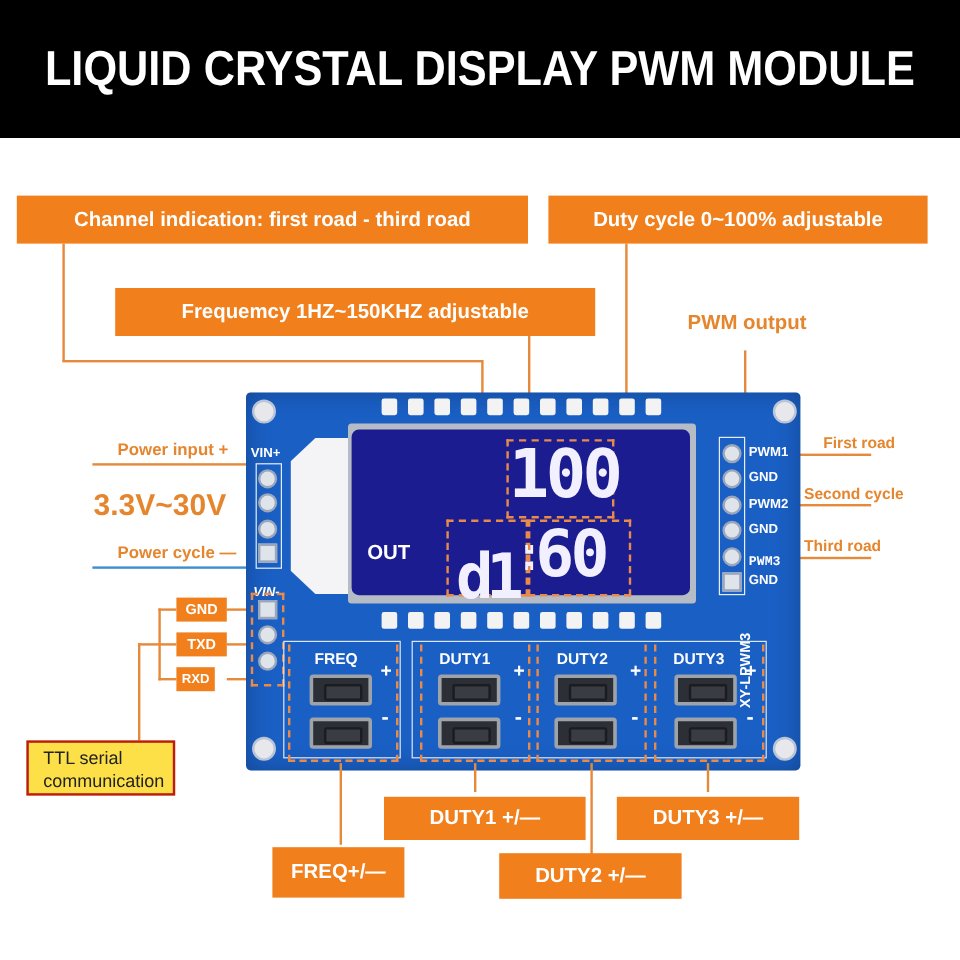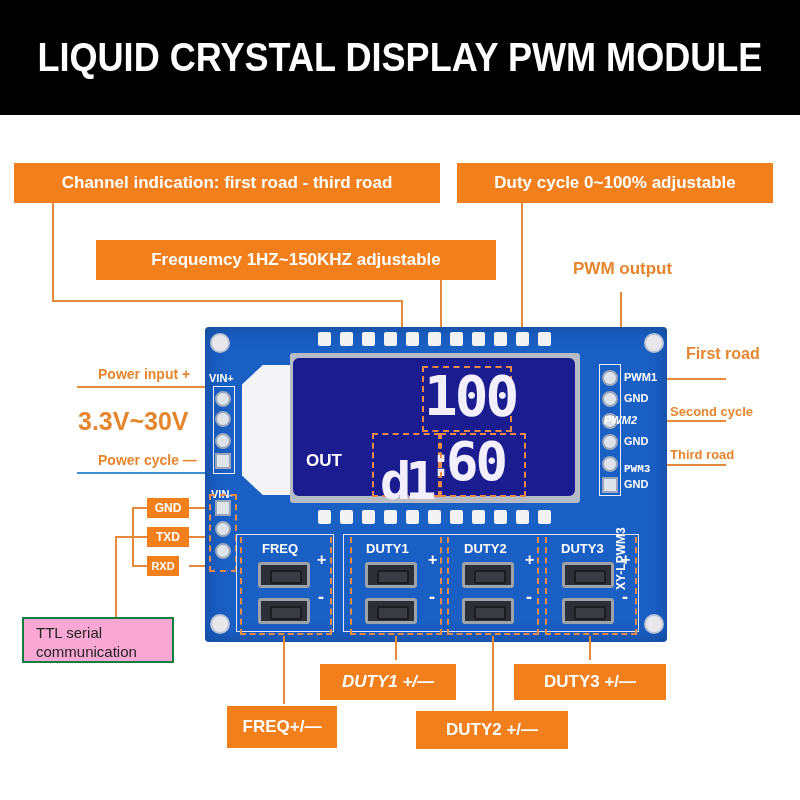--- a/index.html
+++ b/index.html
@@ -57,23 +57,23 @@
 <div class="abs line" style="left:189px;top:507px;width:28px;height:2px;"></div>
 <div class="abs line" style="left:189px;top:536px;width:18px;height:2px;"></div>
 <div class="abs line" style="left:207px;top:530px;width:2px;height:8px;"></div>
 <div class="abs line" style="left:189px;top:565px;width:18px;height:2px;"></div>
 <div class="abs line" style="left:207px;top:550px;width:2px;height:17px;"></div>
 <div class="abs line" style="left:132px;top:507px;width:2px;height:60px;"></div>
 <div class="abs line" style="left:132px;top:507px;width:15px;height:2px;"></div>
 <div class="abs line" style="left:132px;top:565px;width:15px;height:2px;"></div>
 <div class="abs line" style="left:115px;top:536px;width:32px;height:2px;"></div>
 <div class="abs line" style="left:115px;top:536px;width:2px;height:86px;"></div>
-<div class="abs" style="left:22px;top:617px;width:152px;height:46px;border:2px solid #15803d;background:#f9a8d4;padding:4px 12px;box-sizing:border-box;font-size:15px;line-height:19px;color:#222;">TTL serial communication</div>
+<div class="abs" style="left:22px;top:617px;width:124px;height:46px;border:2px solid #b91c1c;background:#fde047;padding:4px 12px;box-sizing:border-box;font-size:15px;line-height:19px;color:#222;">TTL serial communication</div>
 
-<div class="abs otext" style="left:670px;top:345px;font-size:16px;padding-left:16px;">First road</div>
+<div class="abs otext" style="left:670px;top:361px;font-size:13px;padding-left:16px;">First road</div>
 <div class="abs line" style="left:666px;top:378px;width:60px;height:2px;"></div>
 <div class="abs otext" style="left:670px;top:404px;font-size:13px;">Second cycle</div>
 <div class="abs line" style="left:666px;top:420px;width:60px;height:2px;"></div>
 <div class="abs otext" style="left:670px;top:447px;font-size:13px;">Third road</div>
 <div class="abs line" style="left:666px;top:464px;width:60px;height:2px;"></div>
 
 <div class="abs board"></div>
 <div class="abs hole" style="left:210px;top:333px;"></div>
 <div class="abs hole" style="left:644px;top:333px;"></div>
 <div class="abs hole" style="left:210px;top:614px;"></div>
@@ -105,21 +105,21 @@
     <div class="smd"></div>
     <div class="smd"></div>
 </div>
 
 <div class="abs silk" style="left:209px;top:372px;">VIN+</div>
 <div class="abs" style="left:213px;top:386px;width:20px;height:86px;border:1px solid #e8eef8;"></div>
 <div class="abs pin" style="left:215px;top:391px;"></div>
 <div class="abs pin" style="left:215px;top:411px;"></div>
 <div class="abs pin" style="left:215px;top:433px;"></div>
 <div class="abs pinsq" style="left:215px;top:453px;"></div>
-<div class="abs silk" style="left:211px;top:488px;">VIN-</div>
+<div class="abs silk" style="left:211px;top:488px;font-style:italic;">VIN-</div>
 
 <div class="abs dash" style="left:209px;top:494px;width:24px;height:74px;"></div>
 <div class="abs pinsq" style="left:215px;top:500px;"></div>
 <div class="abs pin" style="left:215px;top:521px;"></div>
 <div class="abs pin" style="left:215px;top:543px;"></div>
 
 <div class="abs lcd-tab"></div>
 <div class="abs lcd-frame"></div>
 <div class="abs lcd"></div>
 <div class="abs silk" style="left:306px;top:414px;font-size:17px;margin-top:37px;">OUT</div>
@@ -130,21 +130,21 @@
 <div class="abs seg" style="left:429px;top:431px;font-size:40px;line-height:62px;">:</div>
 <div class="abs dash" style="left:440px;top:433px;width:82px;height:60px;"></div>
 <div class="abs seg" style="left:446px;top:431px;font-size:54px;line-height:62px;letter-spacing:-3px;">60</div>
 
 <div class="abs" style="left:599px;top:364px;width:20px;height:130px;border:1px solid #e8eef8;"></div>
 <div class="abs pin" style="left:602px;top:370px;"></div>
 <div class="abs silk" style="left:624px;top:371px;">PWM1</div>
 <div class="abs pin" style="left:602px;top:391px;"></div>
 <div class="abs silk" style="left:624px;top:392px;">GND</div>
 <div class="abs pin" style="left:602px;top:413px;"></div>
-<div class="abs silk" style="left:604px;top:414px;font-style:italic;">PWM2</div>
+<div class="abs silk" style="left:624px;top:414px;">PWM2</div>
 <div class="abs pin" style="left:602px;top:434px;"></div>
 <div class="abs silk" style="left:624px;top:435px;">GND</div>
 <div class="abs pin" style="left:602px;top:456px;"></div>
 <div class="abs silk" style="left:624px;top:463px;font-family:Liberation Mono, monospace;">PWM3</div>
 <div class="abs pinsq" style="left:602px;top:477px;"></div>
 <div class="abs silk" style="left:624px;top:478px;">GND</div>
 
 <div class="abs silk" style="left:614px;top:590px;font-size:12px;transform:rotate(-90deg);transform-origin:left top;">XY-LPWM3</div>
 
 <div class="abs btn-area" style="left:236px;top:534px;width:96px;height:96px;"></div>
@@ -175,16 +175,16 @@
 <div class="abs tact" style="left:462px;top:562px;"></div>
 <div class="abs tact" style="left:462px;top:598px;"></div>
 <div class="abs tact" style="left:562px;top:562px;"></div>
 <div class="abs tact" style="left:562px;top:598px;"></div>
 
 <div class="abs line" style="left:283px;top:636px;width:2px;height:68px;"></div>
 <div class="abs line" style="left:395px;top:636px;width:2px;height:24px;"></div>
 <div class="abs line" style="left:492px;top:636px;width:2px;height:76px;"></div>
 <div class="abs line" style="left:589px;top:636px;width:2px;height:24px;"></div>
 
-<div class="abs obox" style="left:320px;top:664px;width:136px;height:36px;font-size:17px;font-style:italic;">DUTY1 +/—</div>
+<div class="abs obox" style="left:320px;top:664px;width:168px;height:36px;font-size:17px;">DUTY1 +/—</div>
 <div class="abs obox" style="left:514px;top:664px;width:152px;height:36px;font-size:17px;">DUTY3 +/—</div>
 <div class="abs obox" style="left:227px;top:706px;width:110px;height:42px;font-size:17px;">FREQ+/—</div>
 <div class="abs obox" style="left:416px;top:711px;width:152px;height:38px;font-size:17px;">DUTY2 +/—</div>
 
 </body></html>

